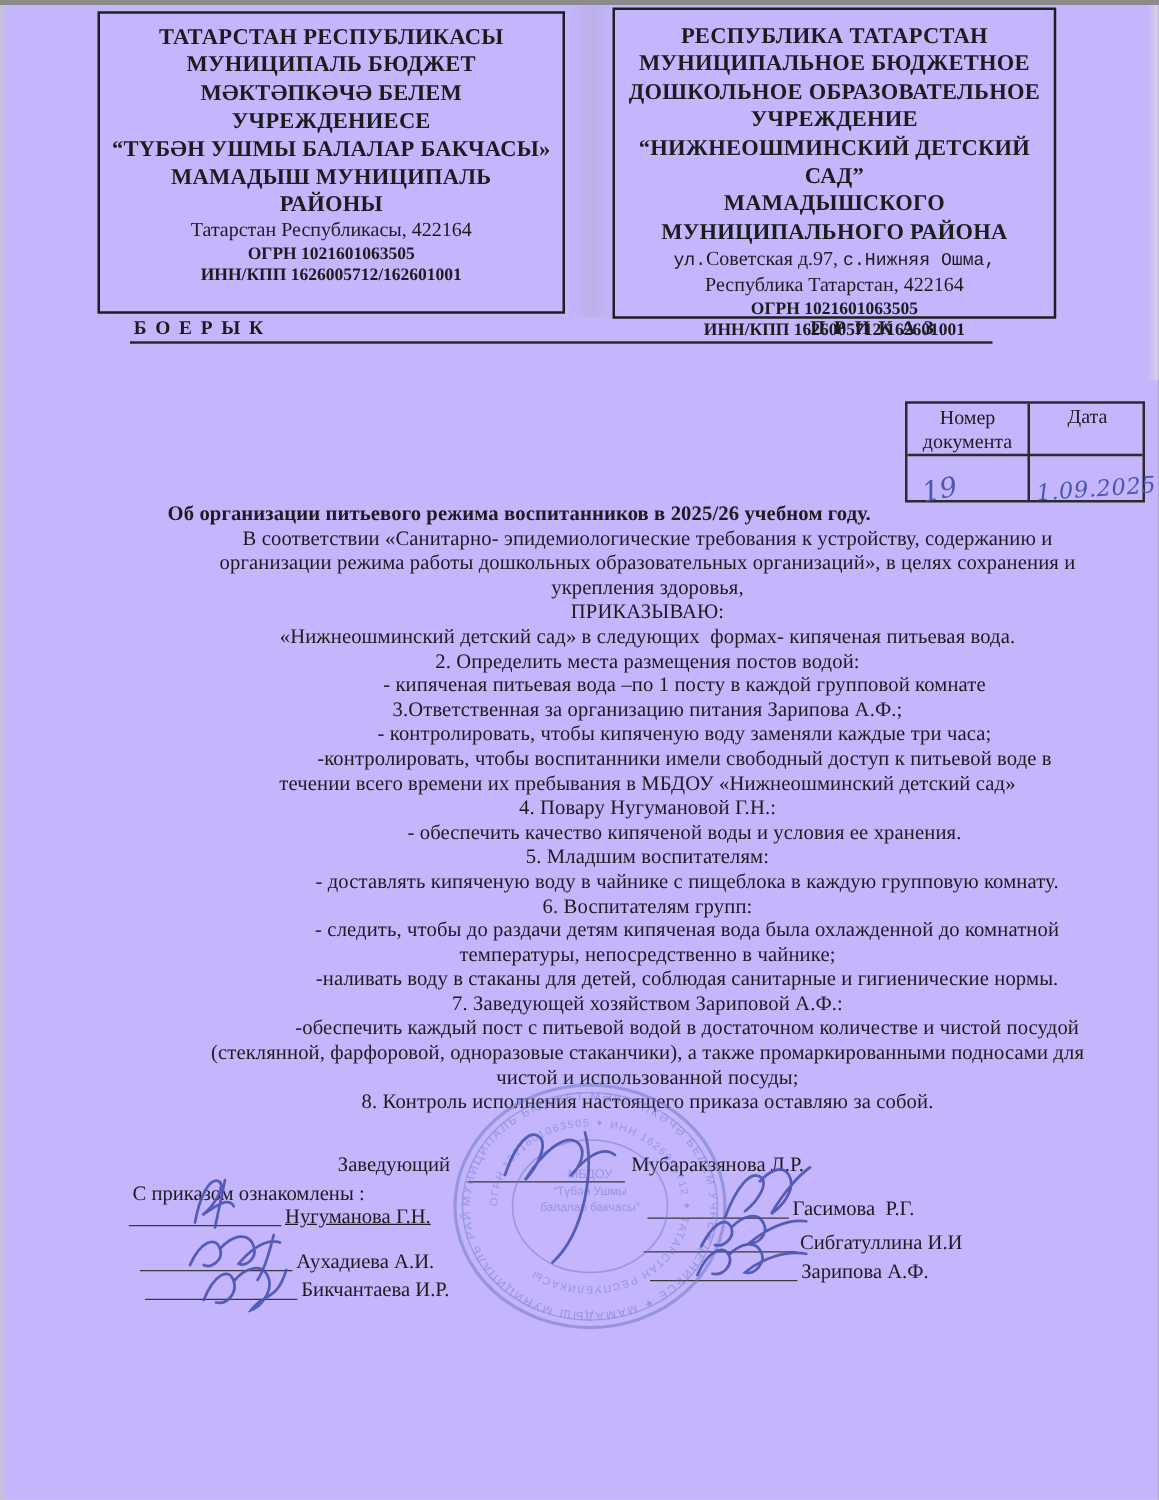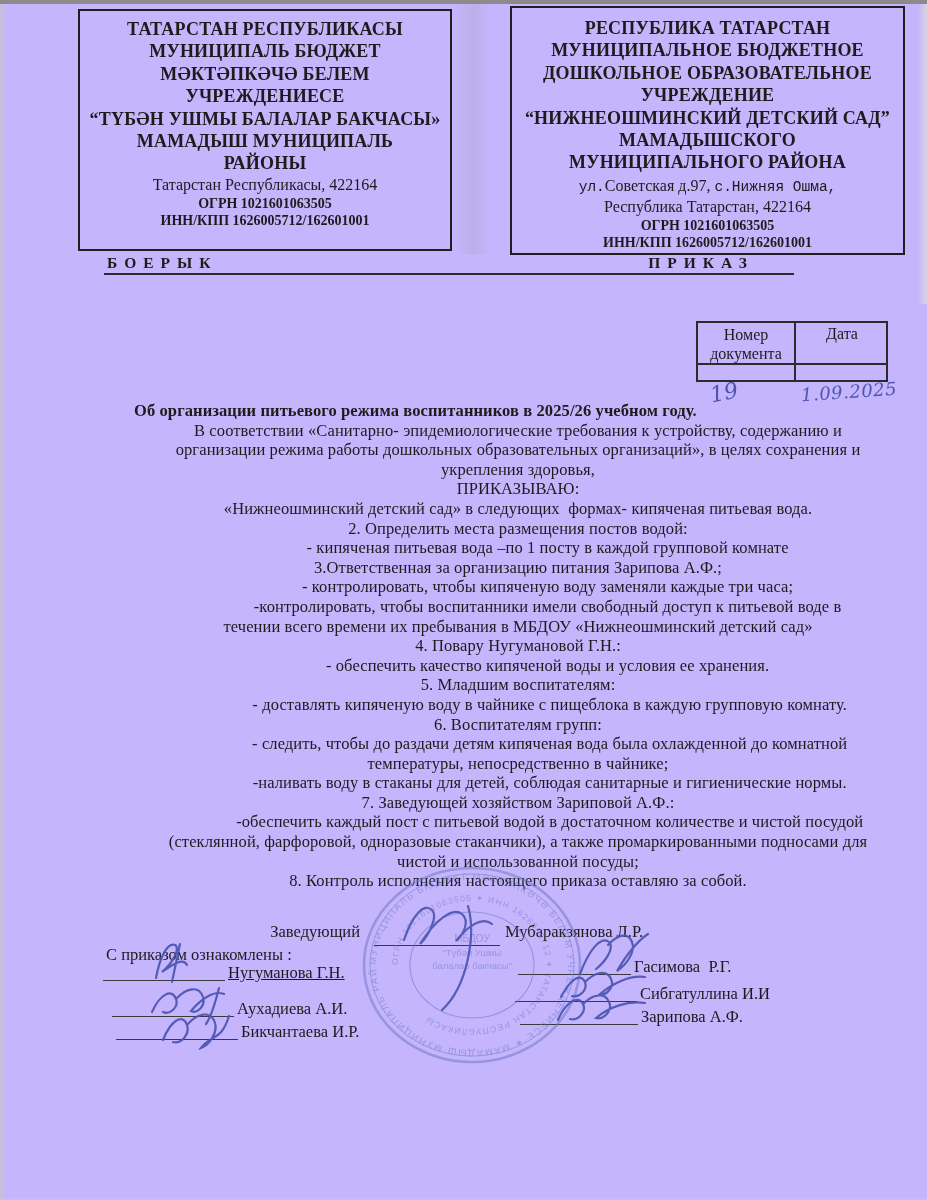--- a/index.html
+++ b/index.html
@@ -14,35 +14,35 @@
   .edge-bottom{position:absolute;left:0;top:1193px;width:927px;height:7px;
     background:linear-gradient(to top,#d4d2ce,rgba(212,210,206,0));opacity:.7;}
   .edge-right{position:absolute;left:918px;top:0;width:9px;height:300px;
     background:linear-gradient(to left,#dddbd6,rgba(221,219,214,0));opacity:.8;}
   .fold-strip{position:absolute;left:455px;top:0;width:36px;height:250px;
     background:linear-gradient(to right,rgba(0,0,0,0),rgba(150,148,144,.18),rgba(0,0,0,0));}
   
   .hbox{position:absolute;box-sizing:border-box;border:2px solid #1f1f1f;
     text-align:center;background:transparent;}
   .hbox-left{left:78px;top:5px;width:374px;height:242px;padding-top:7px;}
-  .hbox-right{left:510px;top:2px;width:395px;height:249px;padding-top:9px;}
+  .hbox-right{left:490px;top:2px;width:355px;height:249px;padding-top:9px;}
   .hline{font-weight:bold;font-size:18px;line-height:22.4px;letter-spacing:.2px;}
   .addr{font-size:16px;line-height:20px;margin-top:2px;}
   .mono{font-family:"Liberation Mono", monospace;font-size:14.5px;}
   .addr2{font-size:16px;line-height:20px;}
   .smallline{font-size:14px;line-height:17px;font-weight:bold;}
   
   .order-line{position:absolute;left:104px;top:249px;width:690px;height:20px;
     border-bottom:2.5px solid #2a2a2a;}
   .order-word{font-weight:bold;font-size:15.5px;letter-spacing:7px;
     font-family:"Liberation Serif",serif;}
   .order-left{position:absolute;left:3px;top:1px;}
   .order-right{position:absolute;right:40px;top:1px;}
   
-  .doc-table{position:absolute;left:696px;top:317px;width:192px;height:61px;
+  .doc-table{position:absolute;left:724px;top:317px;width:192px;height:81px;
     box-sizing:border-box;border:2px solid #2b2b2b;}
   .dt-col-divider{position:absolute;left:96px;top:0;width:2px;height:100%;background:#2b2b2b;}
   .dt-row-divider{position:absolute;left:0;top:40px;width:100%;height:2px;background:#2b2b2b;}
   .dt-h1{position:absolute;left:0;top:2px;width:96px;text-align:center;
     font-size:16px;line-height:19px;}
   .dt-h2{position:absolute;left:98px;top:2px;width:92px;text-align:center;font-size:16px;}
   .hand{font-family:"DejaVu Serif", serif;font-style:italic;color:#4c55b2;}
   .dt-v1{position:absolute;left:12px;top:57px;font-size:22px;transform:rotate(-11deg);}
   .dt-v2{position:absolute;left:103px;top:58px;font-size:18px;transform:rotate(-4deg);letter-spacing:.5px;}
   

